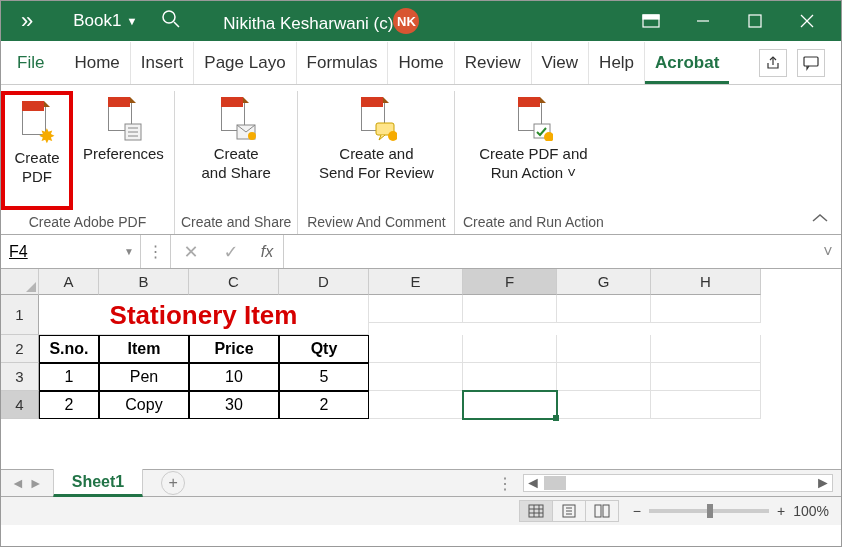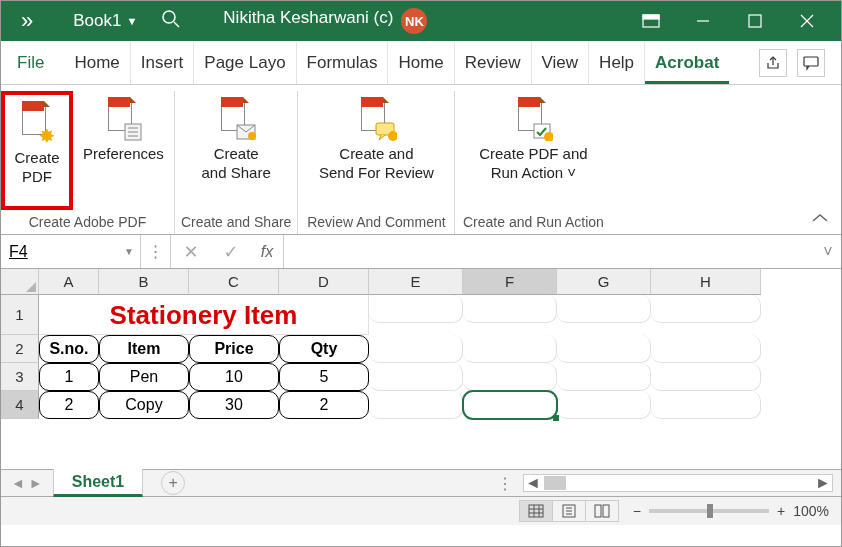--- a/index.html
+++ b/index.html
@@ -4,21 +4,21 @@
 <style>
   * { box-sizing: border-box; margin: 0; padding: 0; font-family: "Segoe UI", Arial, sans-serif; }
   body { background: #fff; width: 842px; height: 547px; border: 1px solid #999; overflow: hidden; position: relative; }
   
   
   .titlebar { background: #217346; height: 40px; display: flex; align-items: center; color: #fff; padding: 0 8px; }
   .tb-more { font-size: 22px; padding: 0 12px; cursor: default; }
   .tb-bookname { font-size: 17px; padding: 0 10px 0 28px; display: flex; align-items: center; gap: 5px; }
   .tb-bookname .chev { font-size: 11px; }
   .tb-search { padding: 0 14px; cursor: pointer; }
-  .tb-user { font-size: 17px; margin-left: 28px; display: flex; align-items: flex-start; gap: 8px; }
+  .tb-user { font-size: 17px; margin-left: 28px; display: flex; align-items: flex-end; }
   .tb-initials { background: #d85532; width: 26px; height: 26px; border-radius: 50%; display: flex; align-items: center; justify-content: center; font-size: 13px; font-weight: 600; }
   .tb-spacer { flex: 1; }
   .tb-btn { width: 52px; height: 40px; display: flex; align-items: center; justify-content: center; cursor: pointer; }
   .tb-btn svg { stroke: #fff; fill: none; stroke-width: 1.2; }
   
   
   .ribbon-tabs { height: 44px; border-bottom: 1px solid #ccc; display: flex; align-items: center; padding: 0 6px; gap: 0; }
   .rtab { padding: 0 10px; font-size: 17px; color: #333; height: 42px; display: flex; align-items: center; cursor: pointer; border-right: 1px solid #e3e3e3; }
   .rtab.file { color: #217346; font-weight: 400; border-right: none; padding-right: 20px; }
   .rtab.active { color: #217346; font-weight: 600; border-bottom: 3px solid #217346; padding-top: 3px; }
@@ -61,21 +61,21 @@
   .col-headers { display: flex; height: 26px; }
   .corner { width: 38px; height: 26px; background: #eee; border-right: 1px solid #ccc; border-bottom: 1px solid #aaa; cursor: pointer; position: relative; }
   .corner::after { content: ""; position: absolute; right: 2px; bottom: 2px; width: 0; height: 0; border-left: 10px solid transparent; border-bottom: 10px solid #b5b5b5; }
   .ch { width: 90px; height: 26px; background: #eee; border-right: 1px solid #ccc; border-bottom: 1px solid #aaa; display: flex; align-items: center; justify-content: center; font-size: 15px; color: #333; cursor: pointer; }
   .ch.sel { background: #d0d0d0; }
   .ch.wide { width: 110px; }
   .rows { }
   .row { display: flex; height: 28px; }
   .rh { width: 38px; background: #eee; border-right: 1px solid #aaa; border-bottom: 1px solid #ccc; display: flex; align-items: center; justify-content: center; font-size: 15px; color: #333; cursor: pointer; }
   .rh.sel { background: #d0d0d0; }
-  .cell { width: 90px; height: 28px; border-right: 1px solid #e0e0e0; border-bottom: 1px solid #e0e0e0; display: flex; align-items: center; padding: 0 4px; font-size: 16px; position: relative; border-radius: 10px; }
+  .cell { width: 90px; height: 28px; border-right: 1px solid #e0e0e0; border-bottom: 1px solid #e0e0e0; display: flex; align-items: center; padding: 0 4px; font-size: 16px; position: relative; }
   .cell.wide { width: 110px; }
   .row.r1 { height: 40px; }
   .row.r1 .rh { height: 40px; }
   .merged-title { width: 330px; height: 40px; border-right: 1px solid #e0e0e0; border-bottom: 1px solid #e0e0e0; display: flex; align-items: center; justify-content: center; font-size: 26px; font-weight: 700; color: #d60000; padding-top: 2px; }
   .bordered { border: 1px solid #000 !important; }
   .bordered.head { font-weight: 700; justify-content: center; }
   .bordered.center { justify-content: center; }
   .col-a { width: 60px; }
   .col-b { width: 90px; }
   .col-c { width: 90px; }

